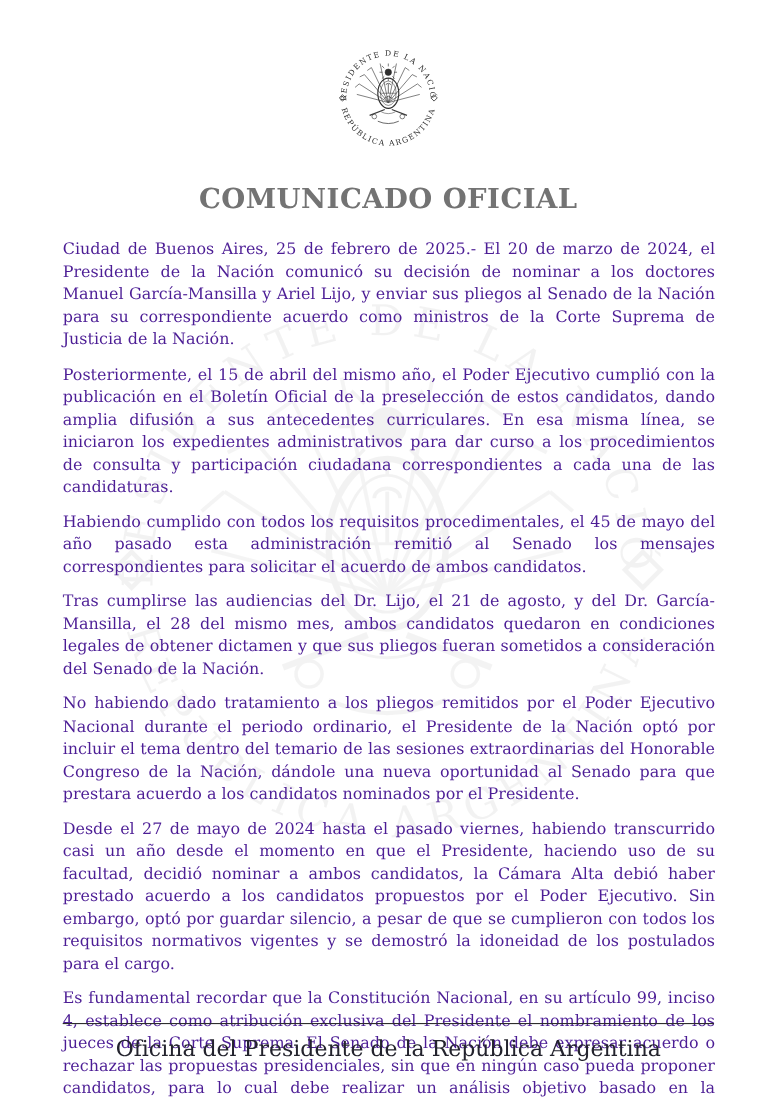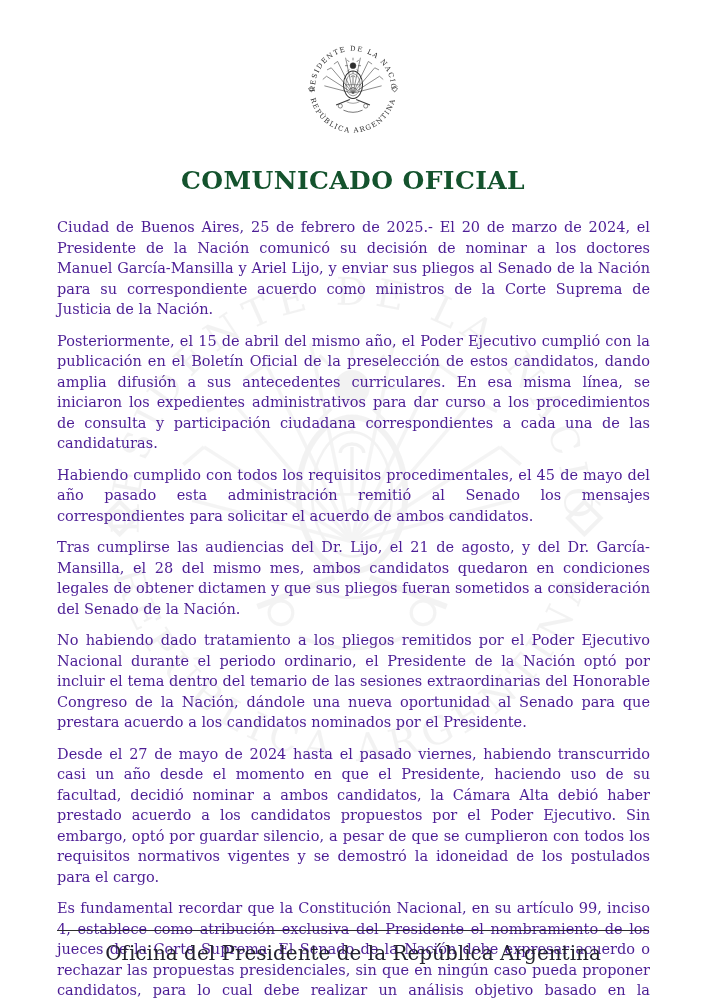--- a/index.html
+++ b/index.html
@@ -33,21 +33,21 @@
     z-index: 1;
   }
   .doc-title {
     position: relative;
     z-index: 1;
     margin: 24px 0 0 0;
     text-align: center;
     font-size: 25px;
     font-weight: bold;
     letter-spacing: 0.4px;
-    color: #14532d;
+    color: #737373;
   }
   .content {
     position: relative;
     z-index: 1;
     margin: 22px 56px 0 57px;
   }
   .para {
     margin: 0 0 11px 0;
     font-size: 14.5px;
     line-height: 20.5px;

